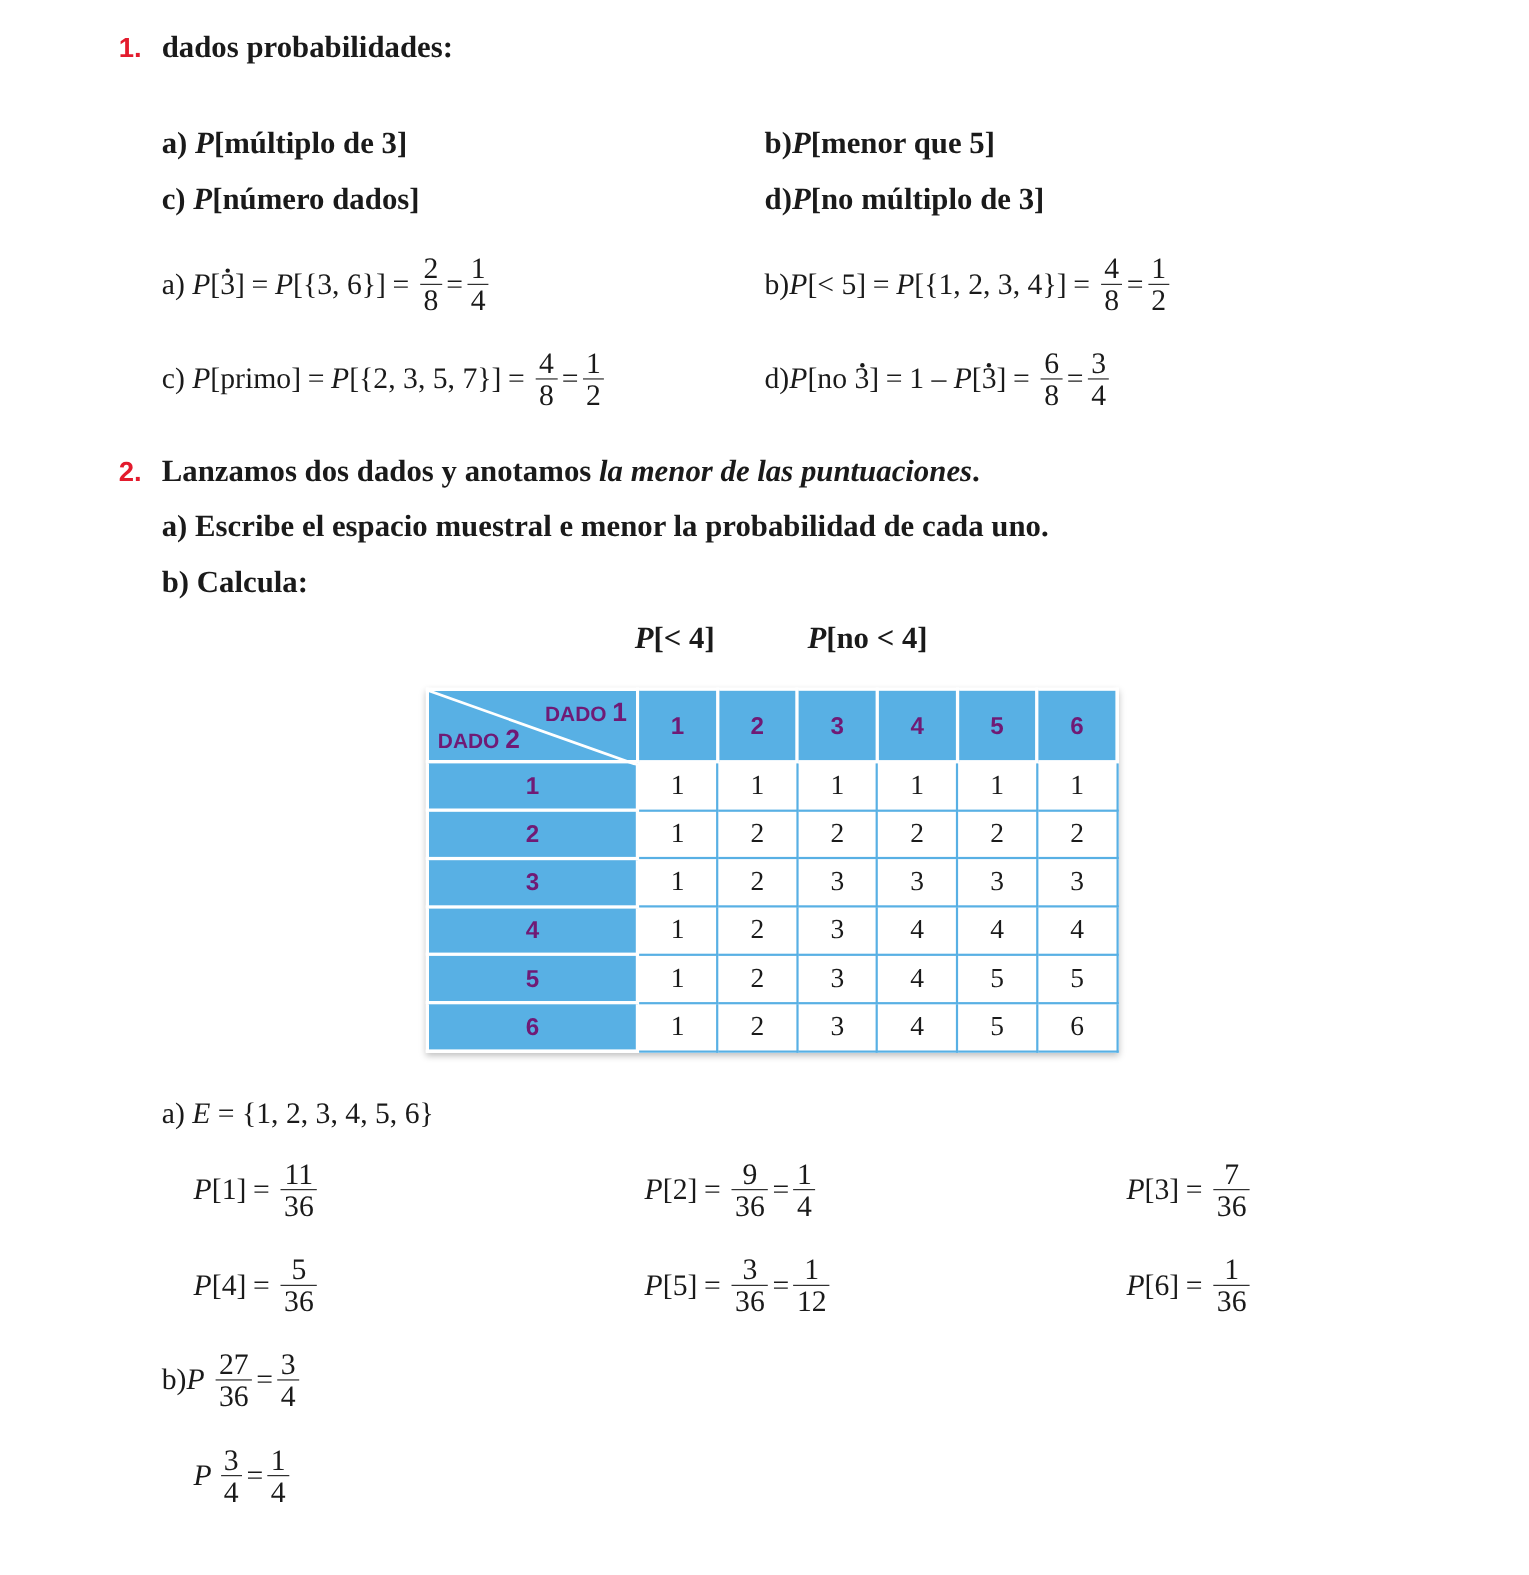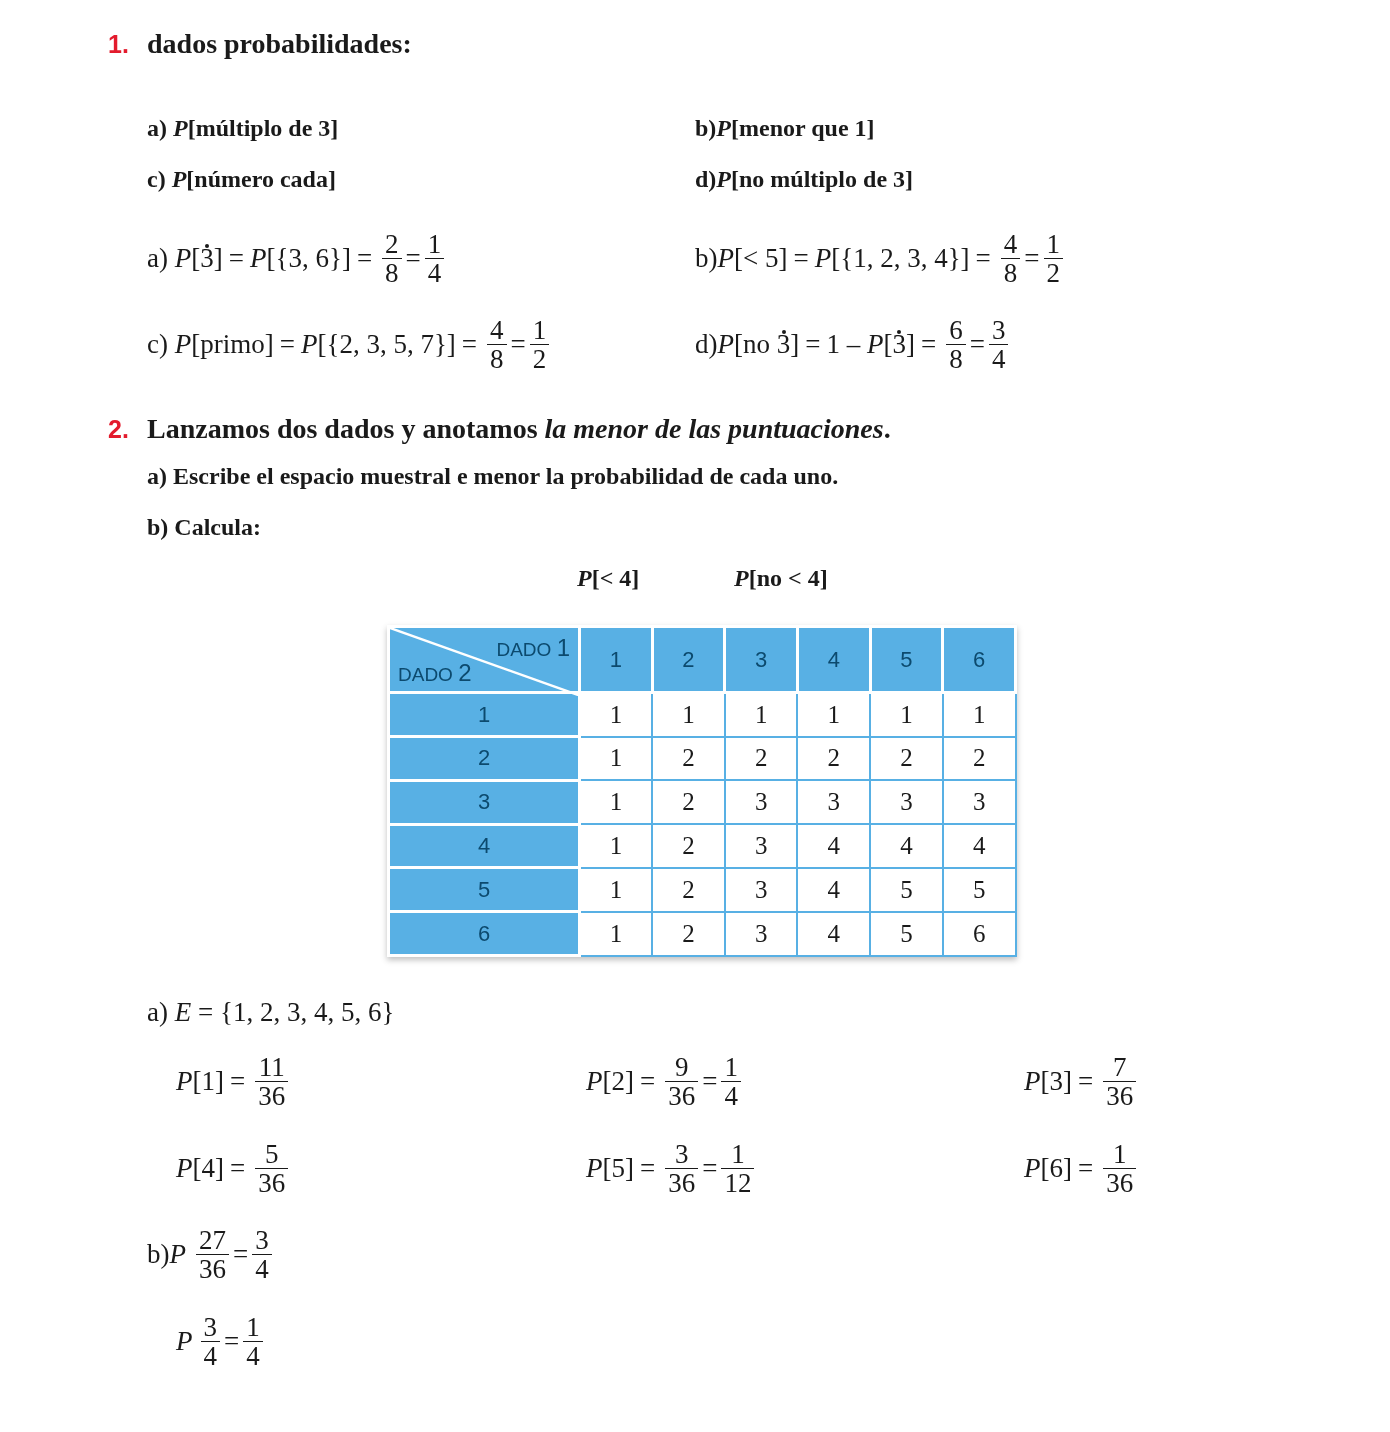--- a/index.html
+++ b/index.html
@@ -9,21 +9,21 @@
       color: #1a1a1a;
     }
     .abs { position: absolute; }
     .num {
       font-family: "Liberation Sans", "DejaVu Sans", sans-serif;
       font-weight: bold; color: #e31b2d; font-size: 25px;
     }
     .qtext { font-weight: bold; font-size: 28px; line-height: 34px; }
     .qtext i { font-style: italic; }
     .it { font-style: italic; }
-    .sub { font-size: 24px; font-weight: bold; white-space: nowrap; }
+    .sub { font-size: 28px; font-weight: bold; white-space: nowrap; }
     .ans { font-size: 27px; white-space: nowrap; display: flex; align-items: center; }
     .frac {
       display: inline-flex; flex-direction: column; align-items: center;
       vertical-align: middle; margin: 0 4px; line-height: 28px;
     }
     .frac .n { padding: 0 3px; }
     .frac .d { padding: 0 3px; border-top: 1.5px solid #1a1a1a; }
     .dot3 { position: relative; display: inline-block; }
     .dot3::before {
       content: ""; position: absolute; left: 50%; top: 1px; width: 4px; height: 4px;
@@ -34,22 +34,22 @@
     
     .tbl {
       position: absolute; left: 387px; top: 625px; width: 630px; height: 332px;
       box-shadow: 0 3px 6px rgba(0,0,0,0.25);
       border-collapse: collapse; table-layout: fixed;
     }
     .tbl td {
       border: 3px solid #ffffff; text-align: center; padding: 0;
     }
     .tbl .hd {
-      background: #58b0e4; color: #0c4a6e;
-      font-family: "Liberation Sans", "DejaVu Sans", sans-serif; font-weight: normal;
+      background: #58b0e4; color: #701a75;
+      font-family: "Liberation Sans", "DejaVu Sans", sans-serif; font-weight: bold;
       font-size: 22px;
     }
     .tbl .cell {
       background: #ffffff; border: 2px solid #58b0e4; font-size: 25px; color: #1a1a1a;
     }
     .tbl tr.headrow td { height: 62px; }
     .tbl tr.datarow td { height: 40px; }
     .corner { position: relative; }
     .corner svg { position: absolute; left: 0; top: 0; }
     .corner .d1 { position: absolute; right: 8px; top: 6px; font-size: 19px; }
@@ -62,25 +62,25 @@
 <div class="abs num" style="left:108px; top:30px;">1.</div>
 <div class="abs qtext" style="left:147px; top:27px; width:1120px;">
   <div>dados probabilidades:</div>
 </div>
 
 <div class="abs sub" style="left:147px; top:115px;">
   <span>a)</span>
   <span class="it">P</span><span>[múltiplo de 3]</span>
 </div>
 <div class="abs sub" style="left:695px; top:115px;">
-  <span>b)</span><span class="it">P</span><span>[menor que 1]</span>
+  <span>b)</span><span class="it">P</span><span>[menor que 5]</span>
 </div>
 <div class="abs sub" style="left:147px; top:166px;">
   <span>c)</span>
-  <span class="it">P</span><span>[número cada]</span>
+  <span class="it">P</span><span>[número dados]</span>
 </div>
 <div class="abs sub" style="left:695px; top:166px;">
   <span>d)</span><span class="it">P</span><span>[no múltiplo de 3]</span>
 </div>
 
 <div class="abs ans" style="left:147px; top:230px;">
   <span>a)</span>&nbsp;
   <span class="it">P</span>[<span class="dot3">3</span>]
   <span class="eq">=</span>
   <span class="it">P</span>[{3, 6}]

